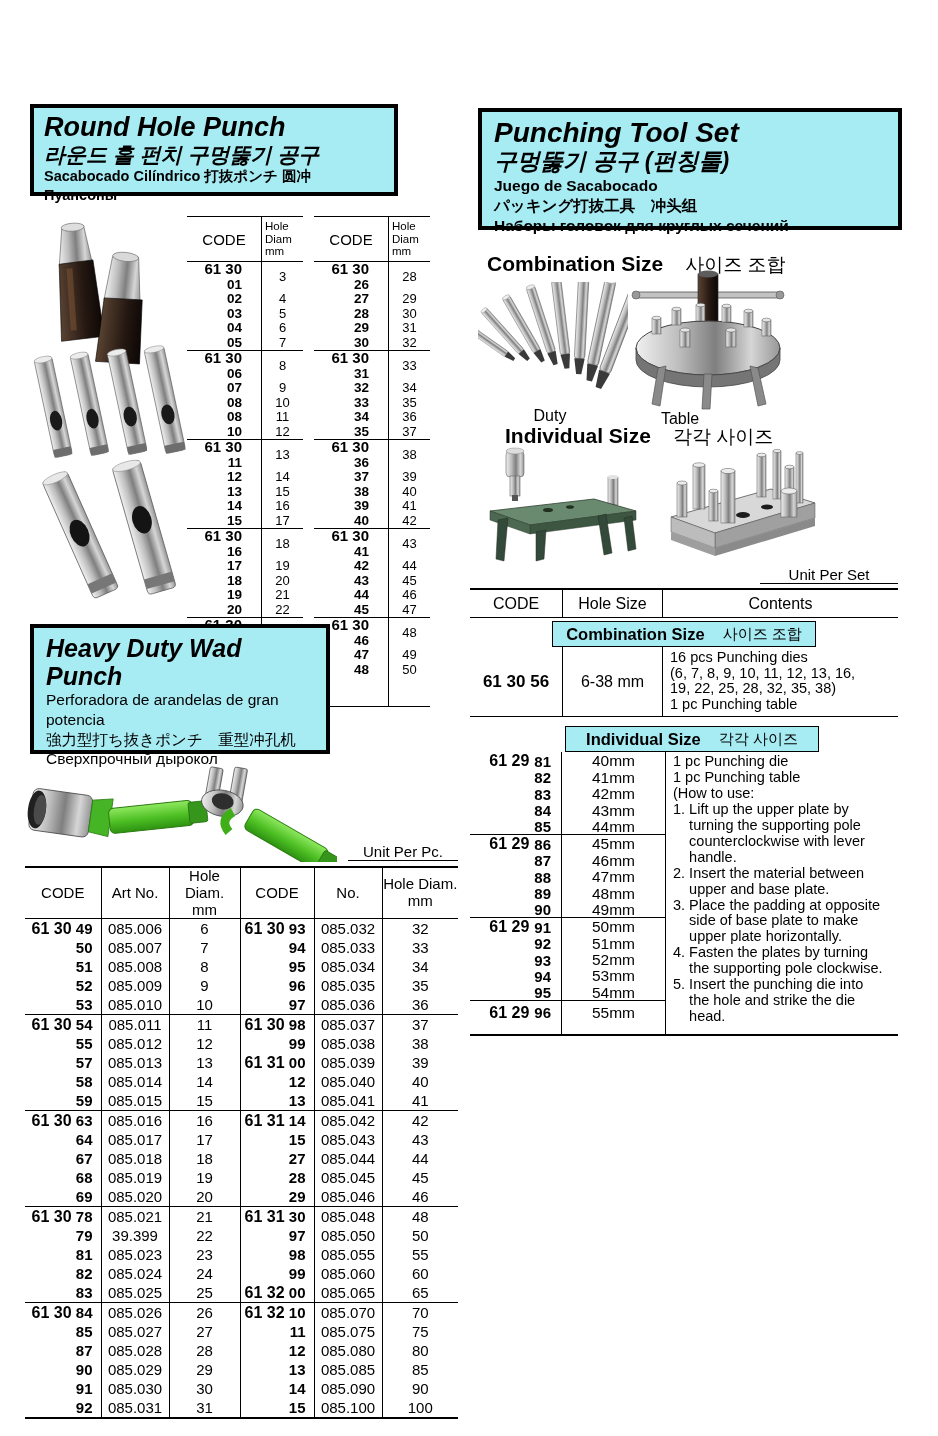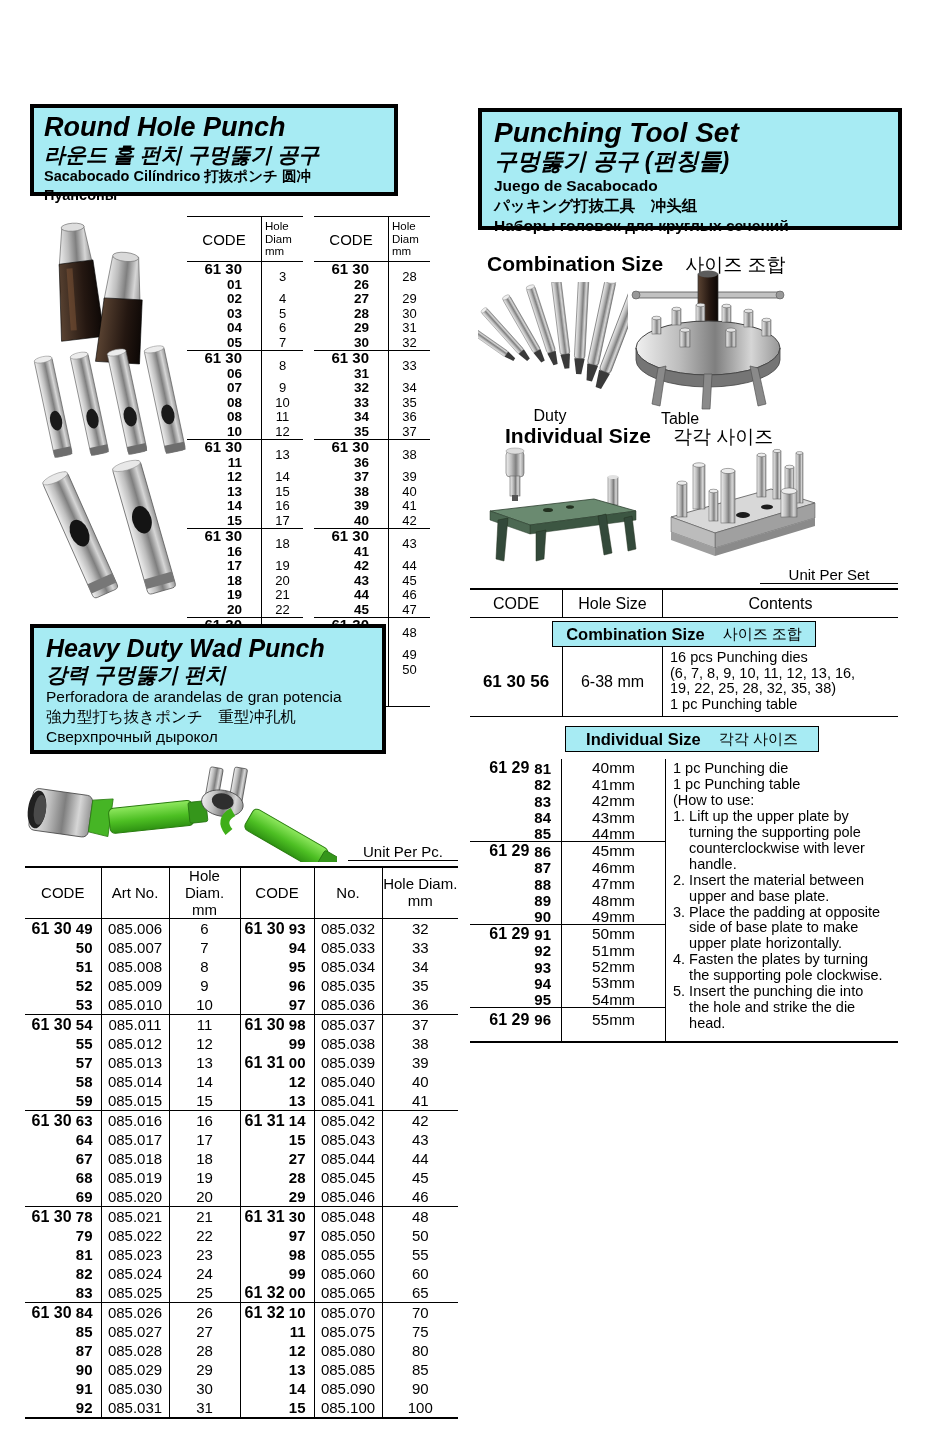--- a/index.html
+++ b/index.html
@@ -22,21 +22,21 @@
   #round-box{left:30px;top:104px;width:368px;height:92px;}
   #round-box .t1{font-size:27px;}
   #round-box .t2{font-size:21px;}
   #round-box .t3{font-size:14.5px;font-weight:bold;}
 
   #set-box{left:478px;top:108px;width:424px;height:122px;padding:5px 12px;}
   #set-box .t1{font-size:28px;}
   #set-box .t2{font-size:23px;}
   #set-box .t3,#set-box .t4,#set-box .t5{font-size:15.5px;font-weight:bold;}
 
-  #heavy-box{left:30px;top:624px;width:356px;height:130px;padding:6px 12px;}
+  #heavy-box{left:30px;top:624px;width:300px;height:130px;padding:6px 12px;}
   #heavy-box .t1{font-size:25px;}
   #heavy-box .t2{font-size:21px;}
   #heavy-box .t3,#heavy-box .t4,#heavy-box .t5{font-size:15.5px;}
 
   
   #round-tables{position:absolute;left:187px;top:216px;display:flex;gap:11px;}
   table.rt{border-collapse:collapse;}
   .rt th{border-top:1.5px solid #000;border-bottom:1.5px solid #000;height:42px;
      font-weight:normal;vertical-align:middle;}
   .rt th.ch{width:72px;font-size:15px;text-align:center;border-right:1.5px solid #000;}
@@ -65,21 +65,21 @@
      justify-content:center;gap:18px;box-sizing:content-box;}
   .cyan-banner .en{font-size:16.5px;font-weight:bold;}
   .cyan-banner .ko{font-size:15px;}
   #combo-banner{margin:3px 0 0 82px;width:262px;}
   .combo-row{display:grid;grid-template-columns:93px 100px 235px;border-bottom:1.5px solid #000;min-height:66px;}
   .combo-row .c1{border-right:1.5px solid #000;display:flex;align-items:center;justify-content:center;
      font-size:17px;font-weight:bold;}
   .combo-row .c2{border-right:1.5px solid #000;display:flex;align-items:center;justify-content:center;font-size:16px;}
   .combo-row .c3{font-size:14.5px;line-height:15.6px;padding:3px 0 4px 7px;white-space:pre;}
   #ind-banner{margin:9px 0 0 95px;width:252px;}
-  #ind-block{margin-top:7px;display:flex;border-bottom:2px solid #000;}
+  #ind-block{display:flex;border-bottom:2px solid #000;}
   #ind-left{width:196px;}
   .irow{display:grid;grid-template-columns:92px 104px;height:16.4px;}
   .irow.gf{border-top:1.5px solid #000;}
   .irow.tall{height:33px;}
   .icode{display:flex;justify-content:flex-end;align-items:center;gap:5px;padding-right:10px;
      border-right:1.5px solid #000;}
   .irow.tall .icode,.irow.tall .ihole{align-items:flex-start;padding-top:3px;}
   .ihole{display:flex;align-items:center;justify-content:center;border-right:1.5px solid #000;font-size:15.5px;}
   .icode .pre{font-size:16px;font-weight:bold;}
   .icode .suf{font-size:15px;font-weight:bold;}
@@ -669,21 +669,20 @@
             </div>
             <div class="ihole">55mm</div>
           </div>
         </div>
       <div id="ind-contents"><div>1 pc Punching die</div><div>1 pc Punching table</div><div>(How to use:</div><div>1. Lift up the upper plate by</div><div>    turning the supporting pole</div><div>    counterclockwise with lever</div><div>    handle.</div><div>2. Insert the material between</div><div>    upper and base plate.</div><div>3. Place the padding at opposite</div><div>    side of base plate to make</div><div>    upper plate horizontally.</div><div>4. Fasten the plates by turning</div><div>    the supporting pole clockwise.</div><div>5. Insert the punching die into</div><div>    the hole and strike the die</div><div>    head.</div></div>
     </div>
   </div>
 
   <div class="secbox" id="heavy-box">
     <div class="t1">Heavy Duty Wad Punch</div>
-    <div class="t2">강력 구멍뚫기 펀치</div>
     <div class="t3">Perforadora de arandelas de gran potencia</div>
     <div class="t4">強力型打ち抜きポンチ　重型冲孔机</div>
     <div class="t5">Сверхпрочный дырокол</div>
   </div>
 
   <div class="photo" style="left:25px;top:758px;">
     <svg width="312" height="104" viewBox="0 0 312 104">
       <g transform="translate(6,10) rotate(8 60 45)">
         <rect x="0" y="28" width="60" height="42" rx="6" fill="url(#mgrad)" stroke="#444" stroke-width="0.8"></rect>
         <ellipse cx="6" cy="49" rx="9" ry="19" fill="#202020"></ellipse>
@@ -857,21 +856,21 @@
         <tr class="gf">
           <td class="code b"><span class="pre">61 30</span> <span class="suf">78</span></td>
           <td class="art b">085.021</td>
           <td class="diam b">21</td>
           <td class="code b"><span class="pre">61 31</span> <span class="suf">30</span></td>
           <td class="art b">085.048</td>
           <td class="diam">48</td>
         </tr>
         <tr>
           <td class="code b"><span class="suf">79</span></td>
-          <td class="art b">085.022</td>
+          <td class="art b">39.399</td>
           <td class="diam b">22</td>
           <td class="code b"><span class="suf">97</span></td>
           <td class="art b">085.050</td>
           <td class="diam">50</td>
         </tr>
         <tr>
           <td class="code b"><span class="suf">81</span></td>
           <td class="art b">085.023</td>
           <td class="diam b">23</td>
           <td class="code b"><span class="suf">98</span></td>

